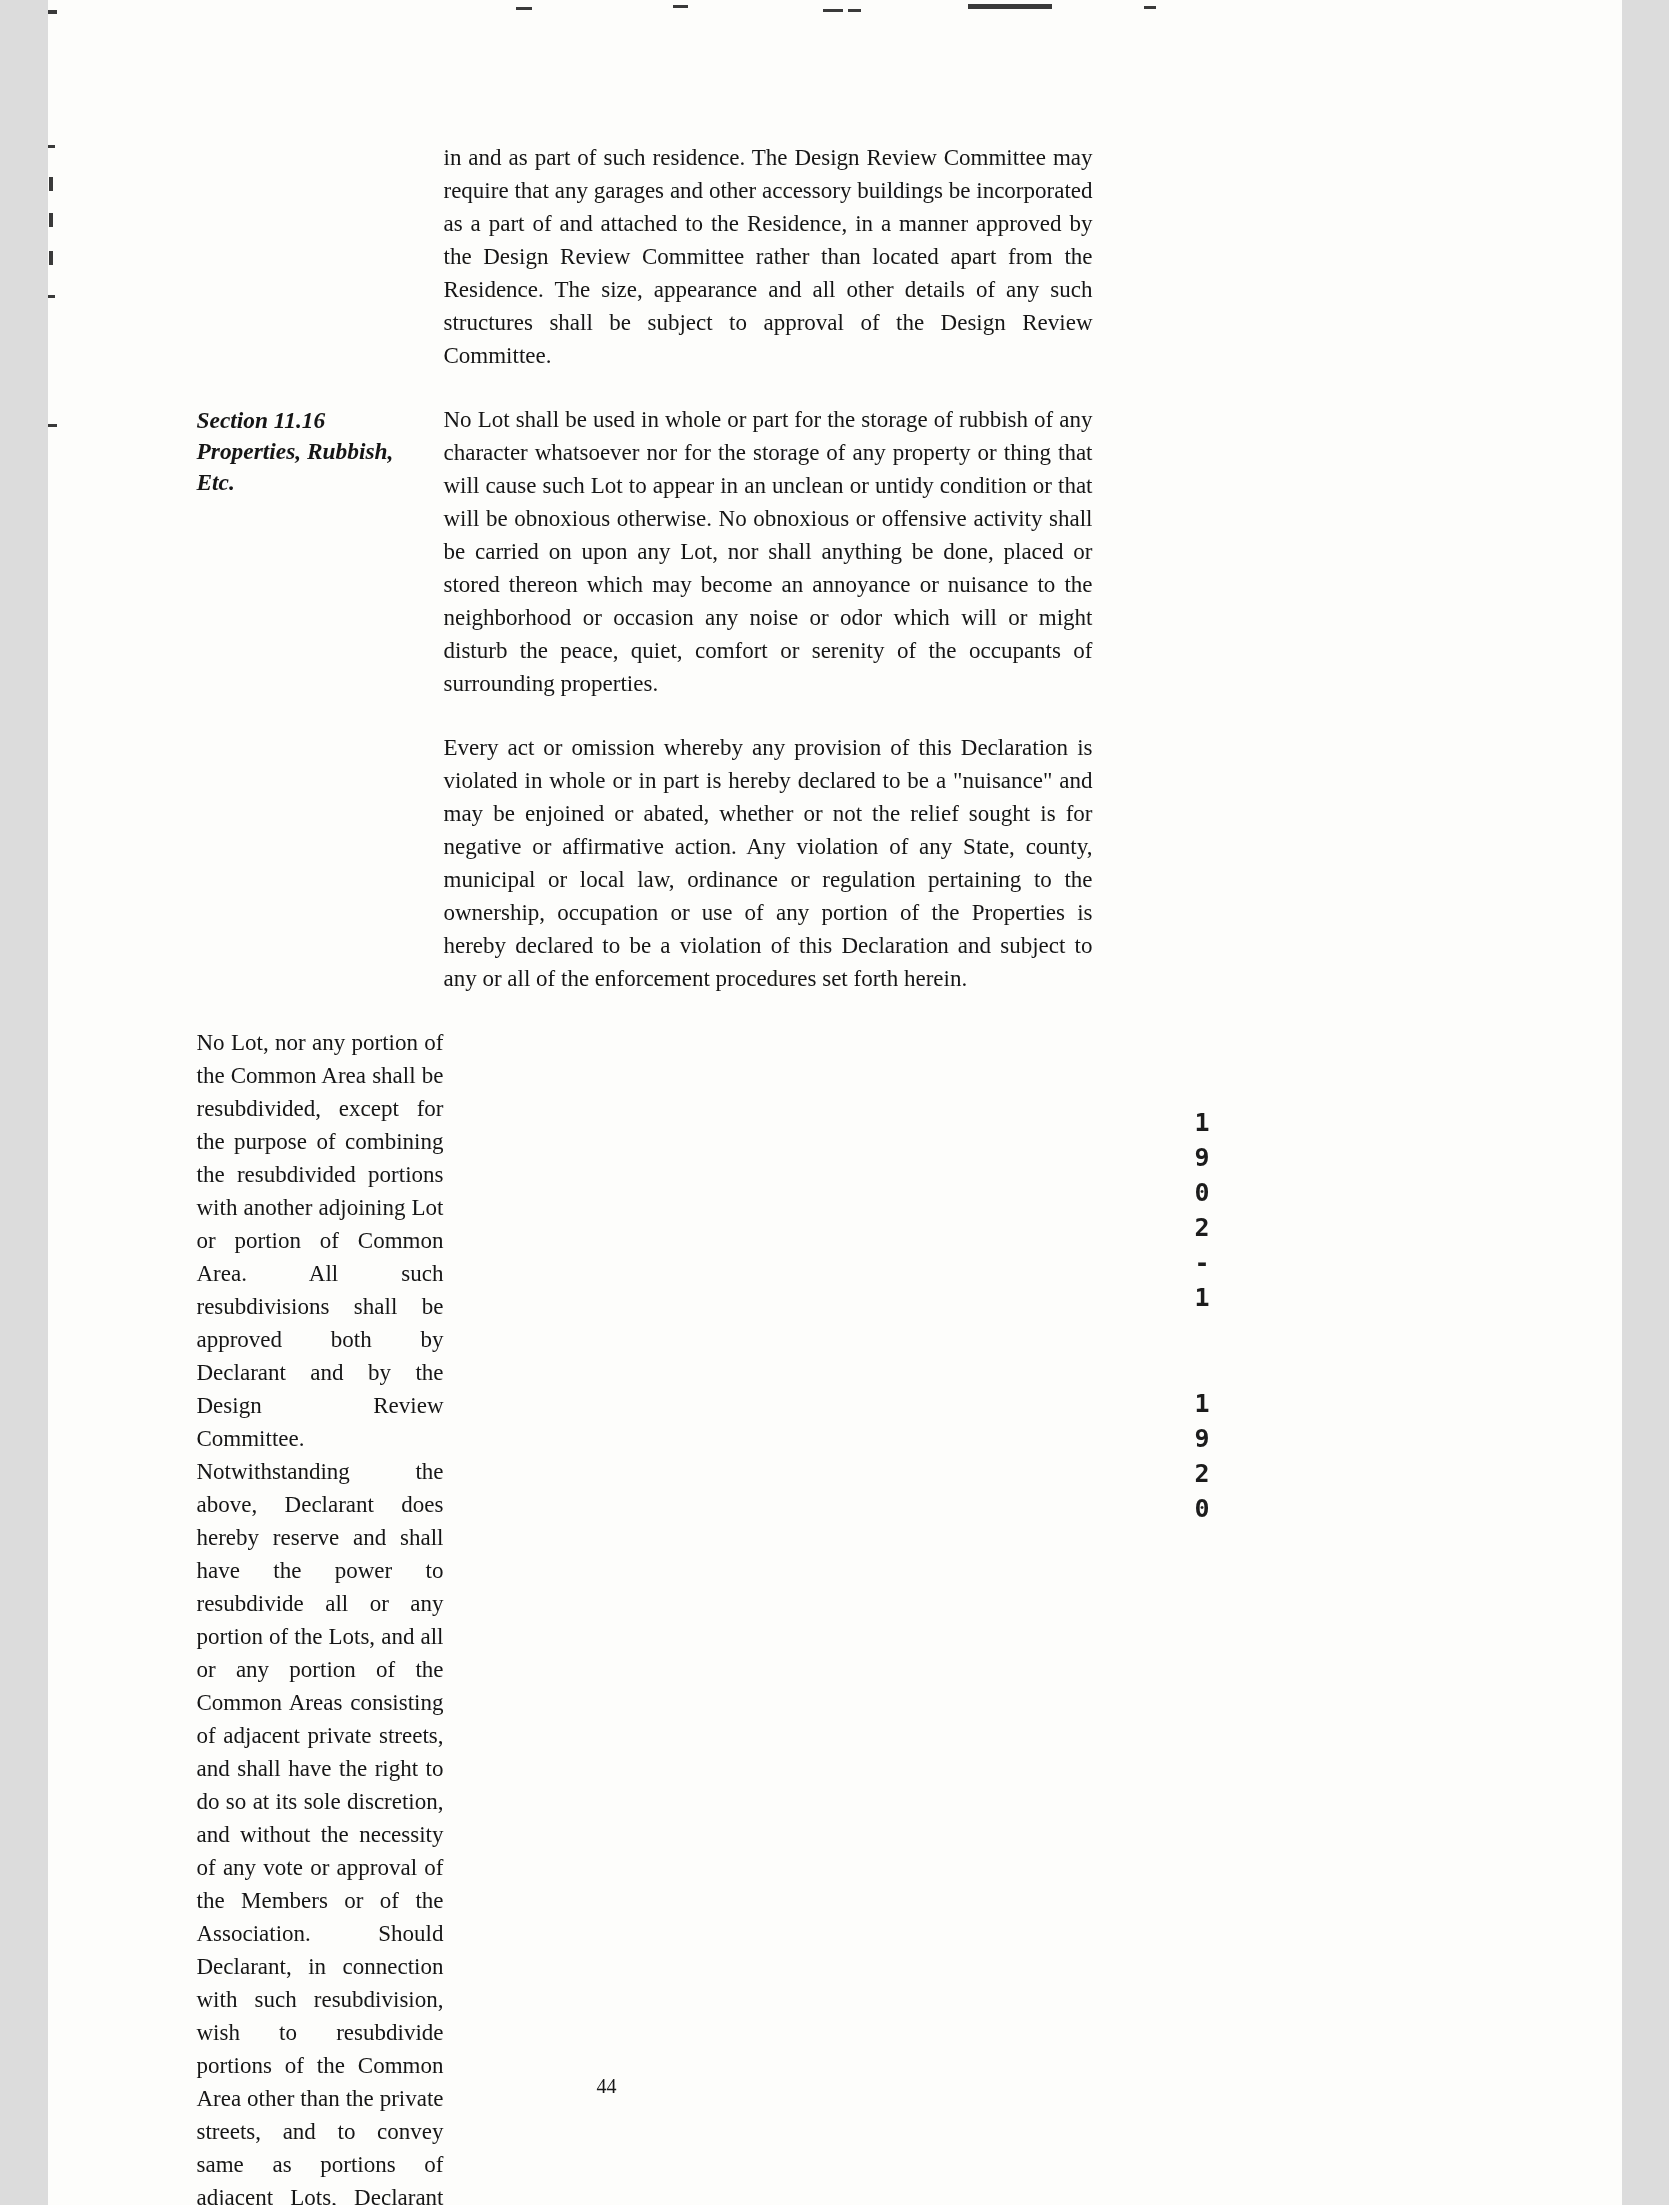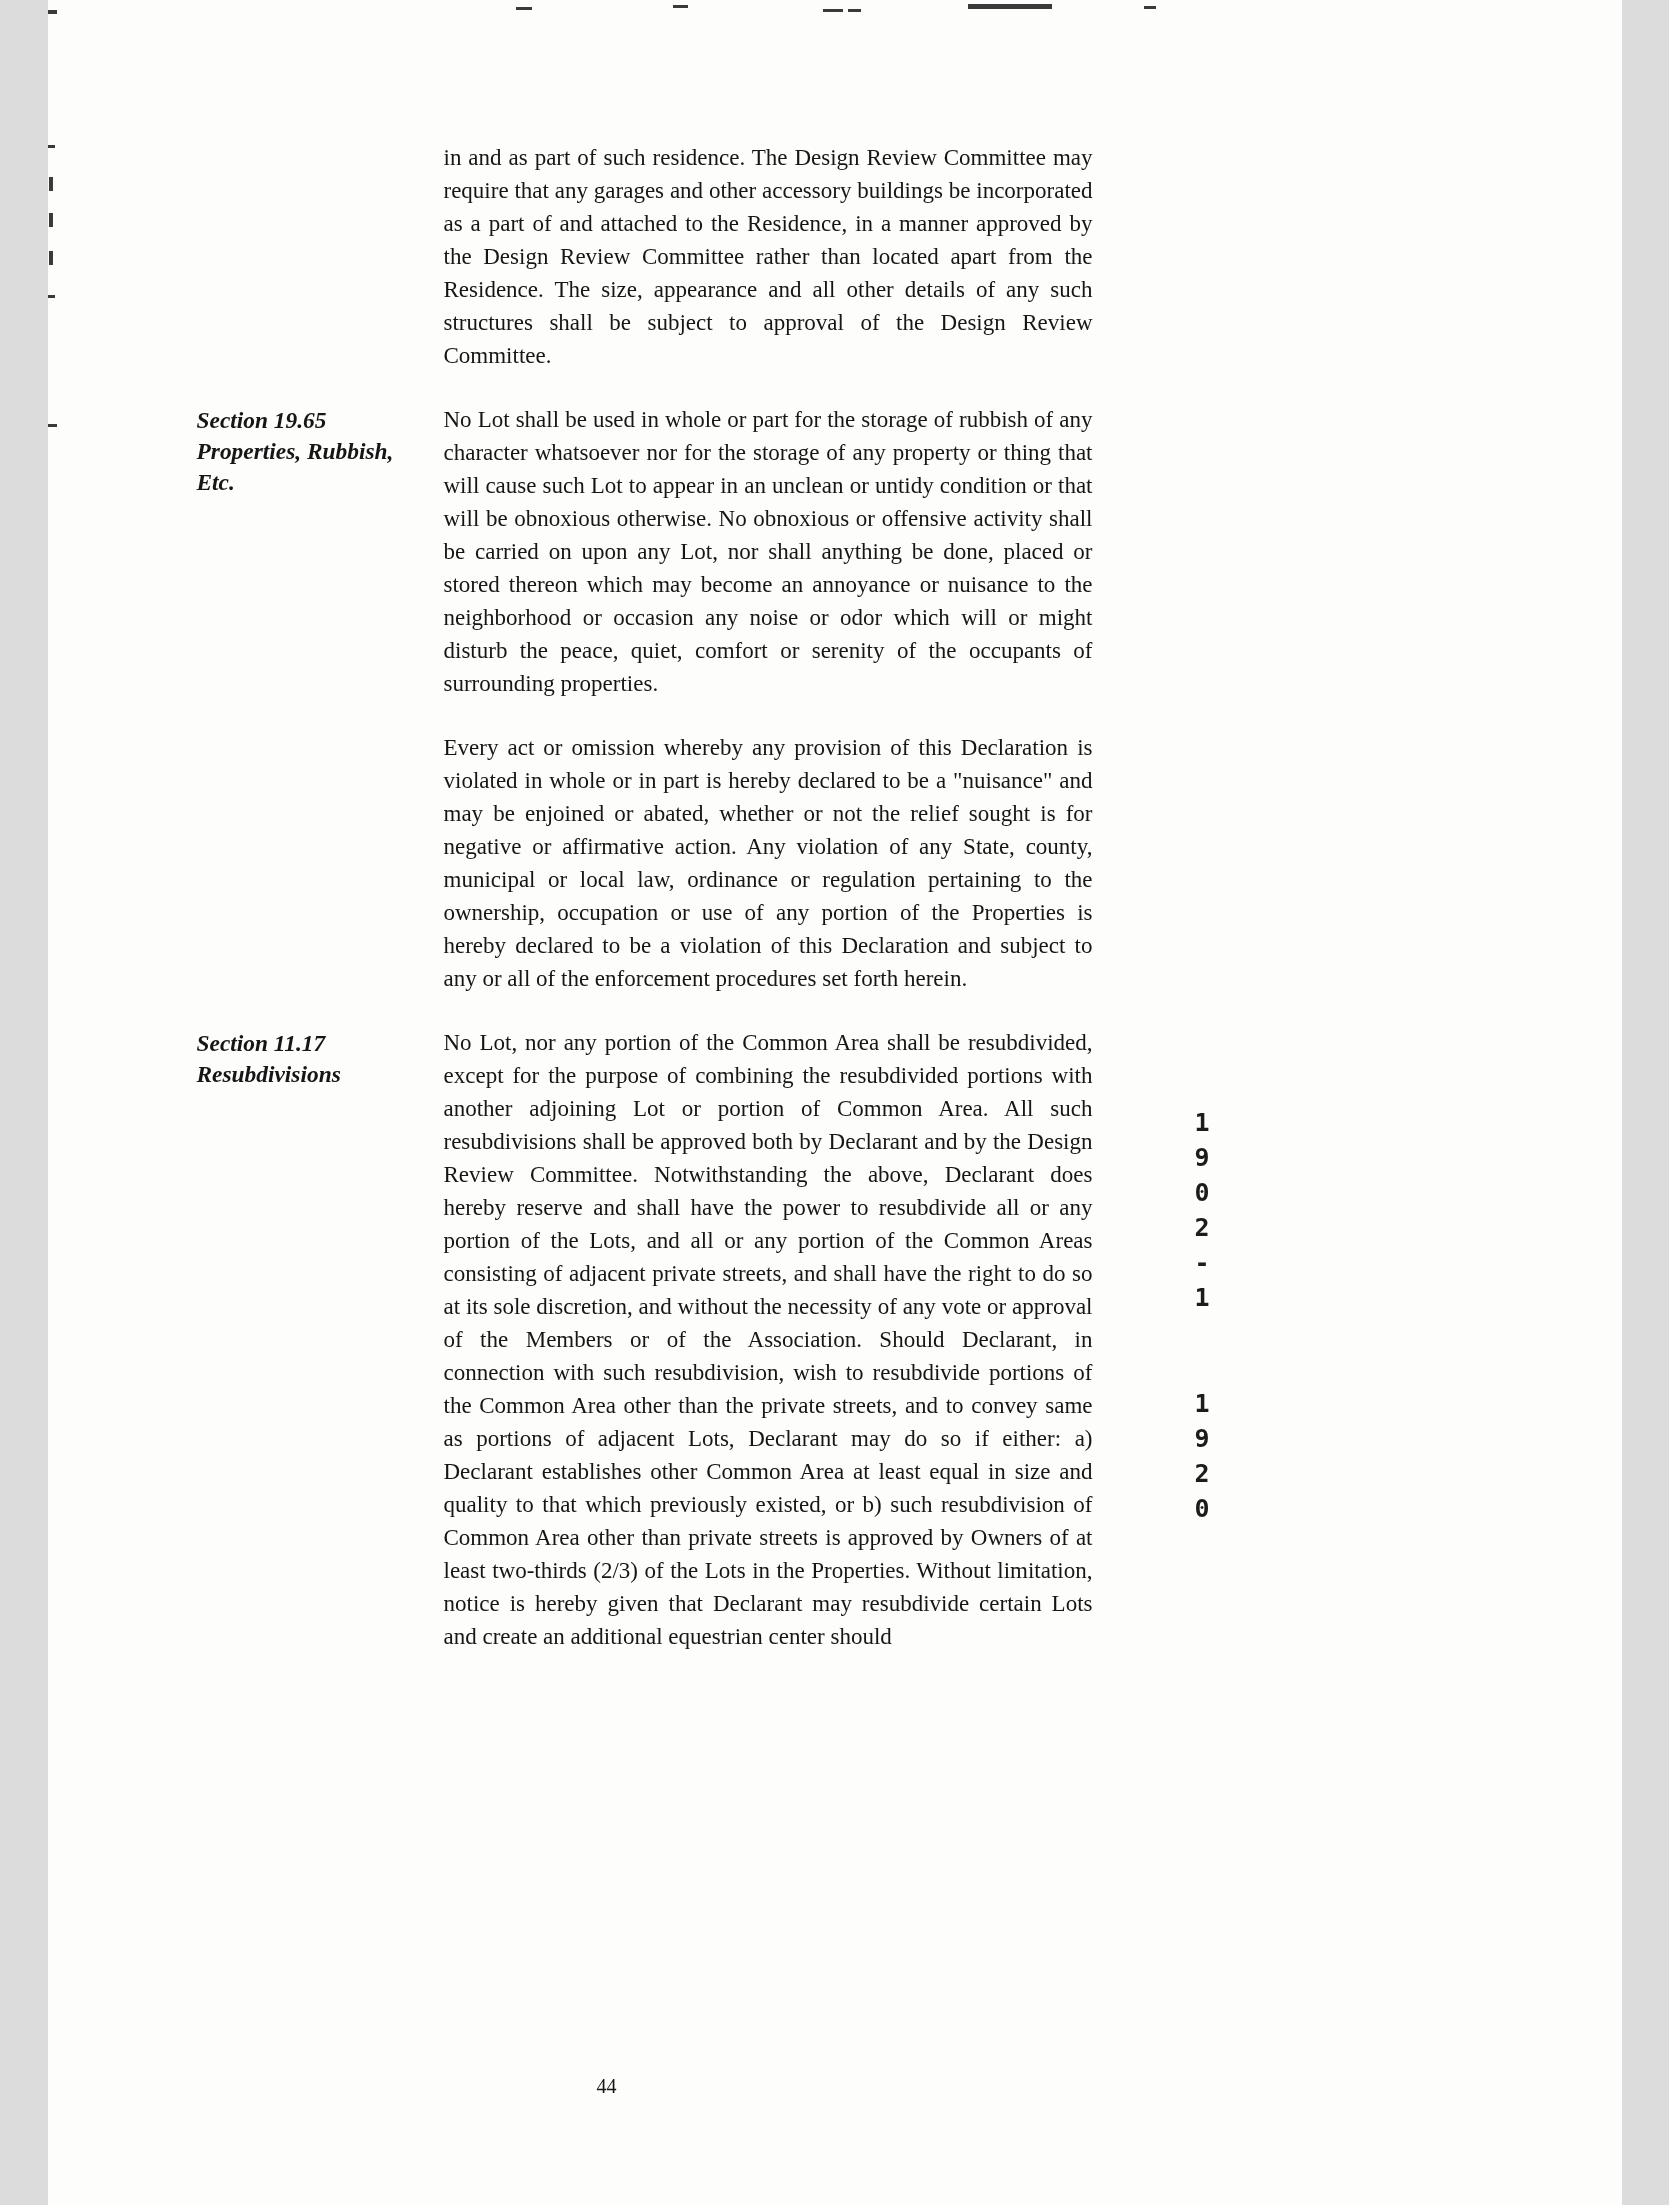--- a/index.html
+++ b/index.html
@@ -96,35 +96,31 @@
 
     <div class="row">
       <div class="label-col"></div>
       <div class="body-col">
         <p>in and as part of such residence.  The Design Review Committee may require that any garages and other accessory buildings be incorporated as a part of and attached to the Residence, in a manner approved by the Design Review Committee rather than located apart from the Residence.  The size, appearance and all other details of any such structures shall be subject to approval of the Design Review Committee.</p>
       </div>
     </div>
 
     <div class="row">
       <div class="label-col">
-        <div>Section 19.65</div>
+        <div>Section 11.16</div>
         <div>Properties, Rubbish,</div>
         <div>Etc.</div>
       </div>
       <div class="body-col">
         <p>No Lot shall be used in whole or part for the storage of rubbish of any character whatsoever nor for the storage of any property or thing that will cause such Lot to appear in an unclean or untidy condition or that will be obnoxious otherwise.  No obnoxious or offensive activity shall be carried on upon any Lot, nor shall anything be done, placed or stored thereon which may become an annoyance or nuisance to the neighborhood or occasion any noise or odor which will or might disturb the  peace, quiet, comfort or serenity of the occupants of surrounding properties.</p>
         <p>Every act or omission whereby any provision of this Declaration is violated in whole or in part is hereby declared to be a "nuisance" and may be enjoined or abated, whether or not the relief sought is for negative or affirmative action.  Any violation of any State, county, municipal or local law, ordinance or regulation pertaining to the ownership, occupation or use of any portion of the Properties is hereby declared to be a violation of this Declaration and subject to any or all of the enforcement procedures set forth herein.</p>
       </div>
     </div>
 
     <div class="row">
-      <div class="label-col">
-        <div>Section 11.17</div>
-        <div>Resubdivisions</div>
-      </div>
       <div class="body-col">
         <p>No Lot, nor any portion of the Common Area shall be resubdivided, except for the purpose of combining the resubdivided portions with another adjoining Lot or portion of Common Area.  All such resubdivisions shall be approved both by Declarant and by the Design Review Committee.  Notwithstanding the above, Declarant does hereby reserve and shall have the power to resubdivide all or any portion of the Lots, and all or any portion of the Common Areas consisting of adjacent private streets, and shall have the right to do so at its sole discretion, and without the necessity of any vote or approval of the Members or of the Association. Should Declarant, in connection with such resubdivision, wish to resubdivide portions of the Common Area other than the private streets, and to convey same as portions of adjacent Lots, Declarant may do so if either: a) Declarant establishes other Common Area at least equal in size and quality to that which previously existed, or b) such resubdivision of Common Area other than private streets is approved by Owners of at least two-thirds (2/3) of the Lots in the Properties.  Without limitation, notice is hereby given that Declarant may resubdivide certain Lots and create an additional equestrian center should</p>
       </div>
     </div>
 
   </div>
 
   <div class="stamp">
     <span>1902-1</span>
     <span>1920</span>

